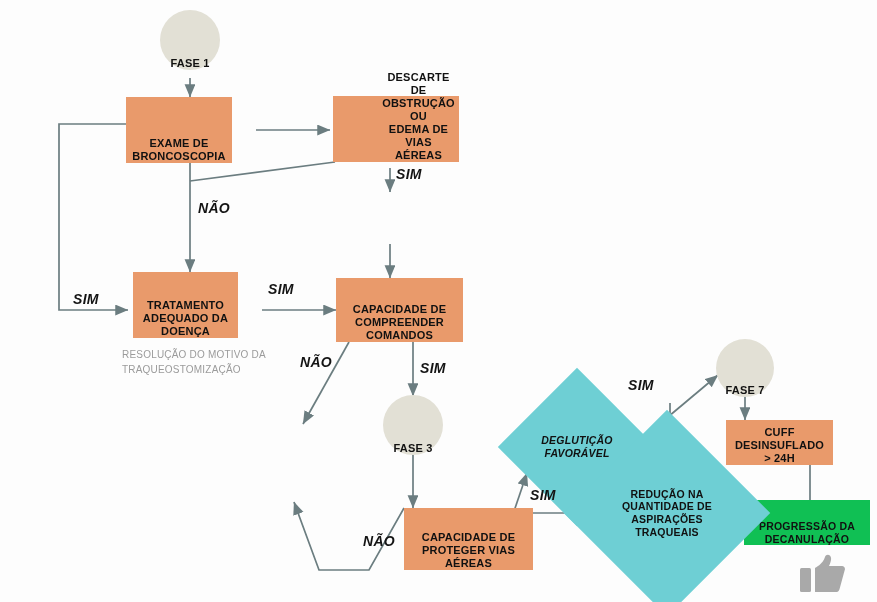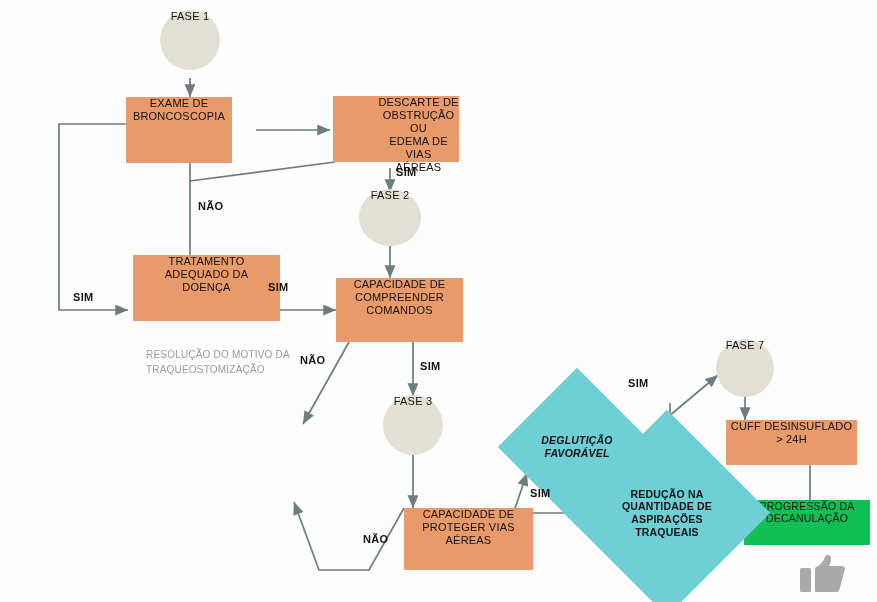--- a/index.html
+++ b/index.html
@@ -20,25 +20,25 @@
   #edges {
     position: absolute;
     left: 0; top: 0;
     width: 877px;
     height: 602px;
   }
   .node {
     position: absolute;
     box-sizing: border-box;
     display: flex;
-    align-items: flex-start;
+    align-items: flex-end;
     justify-content: center;
     text-align: center;
     color: #111111;
-    font-weight: normal;
+    font-weight: bold;
     letter-spacing: 0.2px;
     line-height: 1.18;
     z-index: 3;
   }
   .rect-orange {
     background: #e99a6b;
     font-size: 11px;
   }
   .rect-green {
     background: #10c054;
@@ -71,26 +71,27 @@
     justify-content: center;
     text-align: center;
     font-size: 10.5px;
     font-weight: bold;
     color: #111111;
     line-height: 1.2;
     letter-spacing: 0.2px;
   }
   .edge-label {
     position: absolute;
-    font-size: 11px;
+    font-size: 14px;
     font-weight: bold;
     color: #141414;
     letter-spacing: 0.3px;
     z-index: 4;
     white-space: nowrap;
+    font-style: italic;
   }
   .note {
     position: absolute;
     font-size: 10px;
     color: #9b9b9b;
     font-weight: normal;
     line-height: 1.45;
     letter-spacing: 0.2px;
     z-index: 4;
     white-space: pre-line;
@@ -150,23 +151,20 @@
       <path d="M670,468 L670,403"></path>
 
       <path d="M810,465 L810,500"></path>
     </g>
   </svg>
 
   <div class="node circle" style="left:160px; top:10px; width:60px; height:60px;">
     <span>FASE 1</span>
   </div>
 
-  <div class="node circle" style="left:359px; top:189px; width:62px; height:57px;">
-    <span>FASE 2</span>
-  </div>
 
   <div class="node circle" style="left:383px; top:395px; width:60px; height:60px;">
     <span>FASE 3</span>
   </div>
 
   <div class="node circle" style="left:716px; top:339px; width:58px; height:58px;">
     <span>FASE 7</span>
   </div>
 
   <div class="node rect-orange" style="left:126px; top:97px; width:106px; height:66px; white-space:pre-line;">
@@ -174,39 +172,39 @@
 BRONCOSCOPIA</span>
   </div>
 
   <div class="node rect-orange" style="left:333px; top:96px; width:126px; height:66px; white-space:pre-line;padding-left:45px;">
     <span>DESCARTE DE
 OBSTRUÇÃO OU
 EDEMA DE VIAS
 AÉREAS</span>
   </div>
 
-  <div class="node rect-orange" style="left:133px; top:255px; width:147px; height:66px; white-space:pre-line;">
+  <div class="node rect-orange" style="left:133px; top:272px; width:105px; height:66px; white-space:pre-line;">
     <span>TRATAMENTO
 ADEQUADO DA
 DOENÇA</span>
   </div>
 
   <div class="node rect-orange" style="left:336px; top:278px; width:127px; height:64px; white-space:pre-line;">
     <span>CAPACIDADE DE
 COMPREENDER
 COMANDOS</span>
   </div>
 
   <div class="node rect-orange" style="left:404px; top:508px; width:129px; height:62px; white-space:pre-line;">
     <span>CAPACIDADE DE
 PROTEGER VIAS
 AÉREAS</span>
   </div>
 
-  <div class="node rect-orange" style="left:726px; top:420px; width:131px; height:45px; white-space:pre-line;">
+  <div class="node rect-orange" style="left:726px; top:420px; width:107px; height:45px; white-space:pre-line;">
     <span>CUFF DESINSUFLADO
 &gt; 24H</span>
   </div>
 
   <div class="node rect-green" style="left:744px; top:500px; width:126px; height:45px; white-space:pre-line;">
     <span>PROGRESSÃO DA
 DECANULAÇÃO</span>
   </div>
 
 
@@ -227,21 +225,21 @@
   <div class="edge-label" style="left:396px; top:166px;">SIM</div>
   <div class="edge-label" style="left:198px; top:200px;">NÃO</div>
   <div class="edge-label" style="left:73px; top:291px;">SIM</div>
   <div class="edge-label" style="left:268px; top:281px;">SIM</div>
   <div class="edge-label" style="left:300px; top:354px;">NÃO</div>
   <div class="edge-label" style="left:420px; top:360px;">SIM</div>
   <div class="edge-label" style="left:530px; top:487px;">SIM</div>
   <div class="edge-label" style="left:363px; top:533px;">NÃO</div>
   <div class="edge-label" style="left:628px; top:377px;">SIM</div>
 
-  <div class="note" style="left:146px; top:348px; width:180px;">RESOLUÇÃO DO MOTIVO DA
+  <div class="note" style="left:122px; top:348px; width:180px;">RESOLUÇÃO DO MOTIVO DA
 TRAQUEOSTOMIZAÇÃO</div>
 
   <div class="thumb" style="left:798px; top:554px; width:48px; height:40px;">
     <svg viewBox="0 0 48 40" width="48" height="40">
       <rect x="2" y="14" width="11" height="24" rx="1.5" fill="#a9a9a9"></rect>
       <path d="M17,38 L17,14 C17,14 25,10 27,3 C28.2,-1 34,0.4 33,6 C32.5,9 31,12 31,12 L44,12 C46.4,12 47.6,14.4 46.6,16.6 L41.5,35.2 C41,37.2 39.5,38 37.8,38 Z" fill="#a9a9a9"></path>
     </svg>
   </div>
 
 </div>

